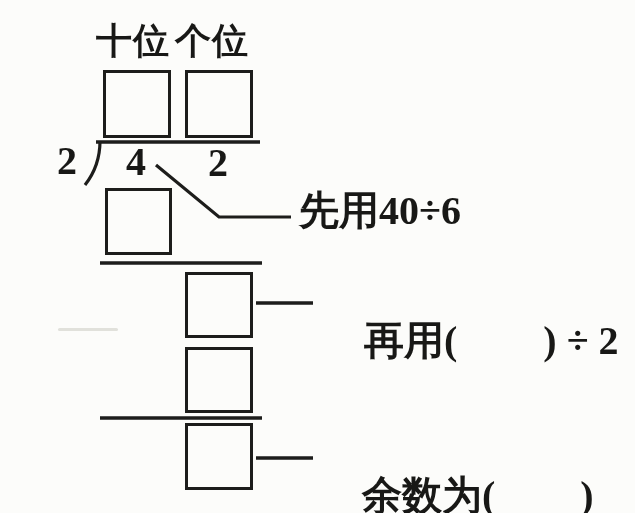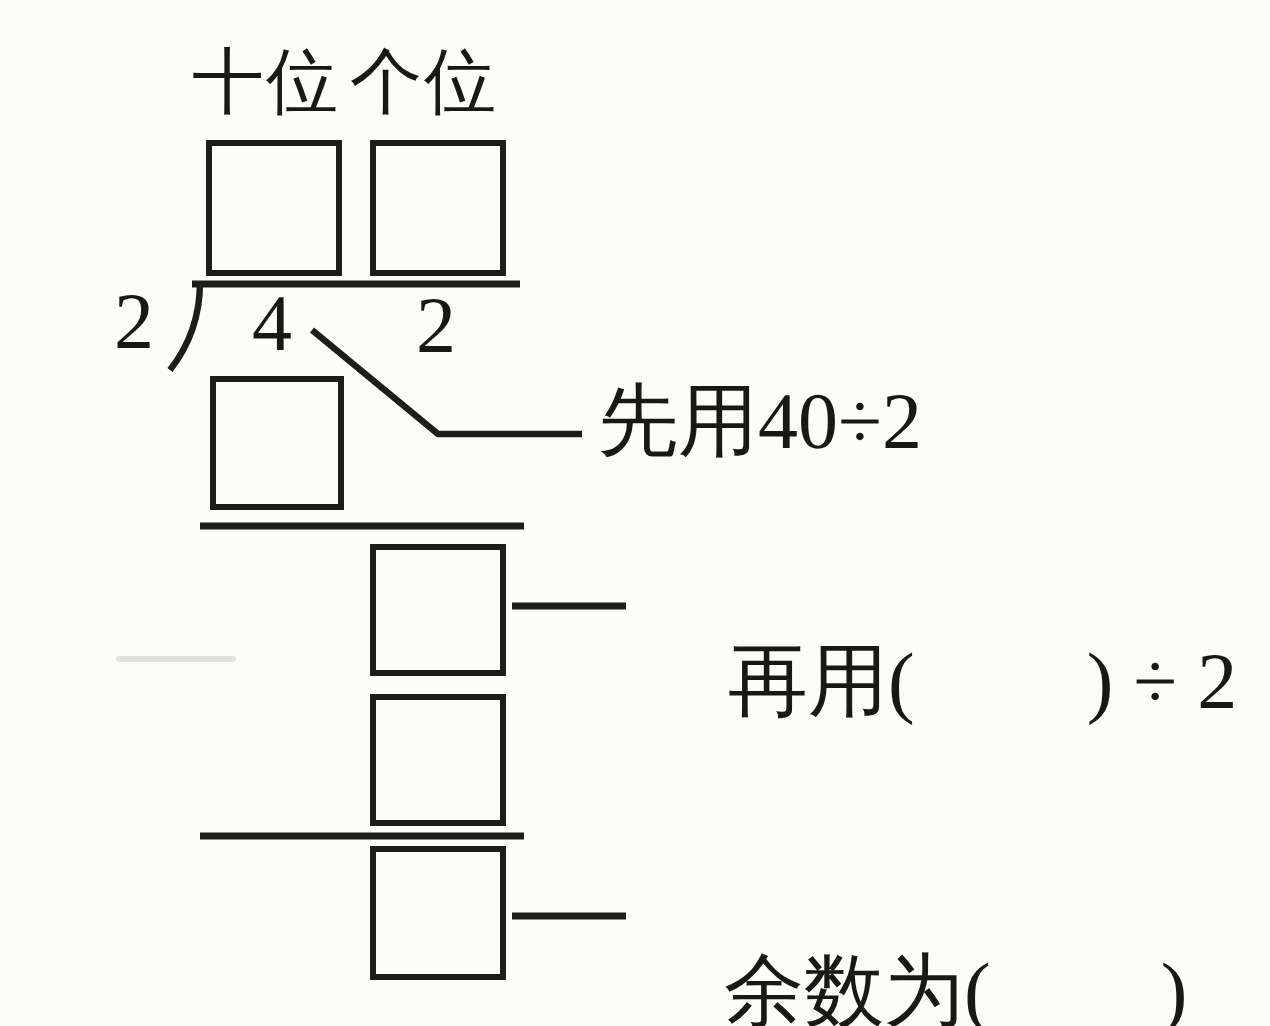--- a/index.html
+++ b/index.html
@@ -8,20 +8,21 @@
     background: #ffffff;
   }
   .page {
     position: relative;
     width: 635px;
     height: 513px;
     background: #fcfcfa;
     overflow: hidden;
     font-family: "Liberation Serif", "DejaVu Serif", serif;
     color: #1d1d1b;
+    font-weight: bold;
   }
   .lines {
     position: absolute;
     left: 0;
     top: 0;
     width: 635px;
     height: 513px;
   }
   .box {
     position: absolute;
@@ -87,21 +88,21 @@
 
   <span class="txt digit" style="left:57px; top:141px;">2</span>
   <span class="txt digit" style="left:126px; top:142px;">4</span>
   <span class="txt digit" style="left:208px; top:143px;">2</span>
 
   <div class="box" style="left:105px; top:188px; width:67px; height:67px;"></div>
   <div class="box" style="left:185px; top:272px; width:68px; height:66px;"></div>
   <div class="box" style="left:185px; top:347px; width:68px; height:66px;"></div>
   <div class="box" style="left:185px; top:423px; width:68px; height:67px;"></div>
 
-  <span class="txt annotation" style="left:299px; top:191px;">先用40÷2</span>
+  <span class="txt annotation" style="left:299px; top:191px;">先用40÷6</span>
 
   <span class="txt annotation" style="left:324px; top:281px;">
     <span>再用(</span><span class="blank-gap gap-step2"></span><span>) ÷ 2</span>
   </span>
 
   <span class="txt annotation" style="left:322px; top:436px;">
     <span>余数为(</span><span class="blank-gap gap-step3"></span><span>)</span>
   </span>
 
 </div>

